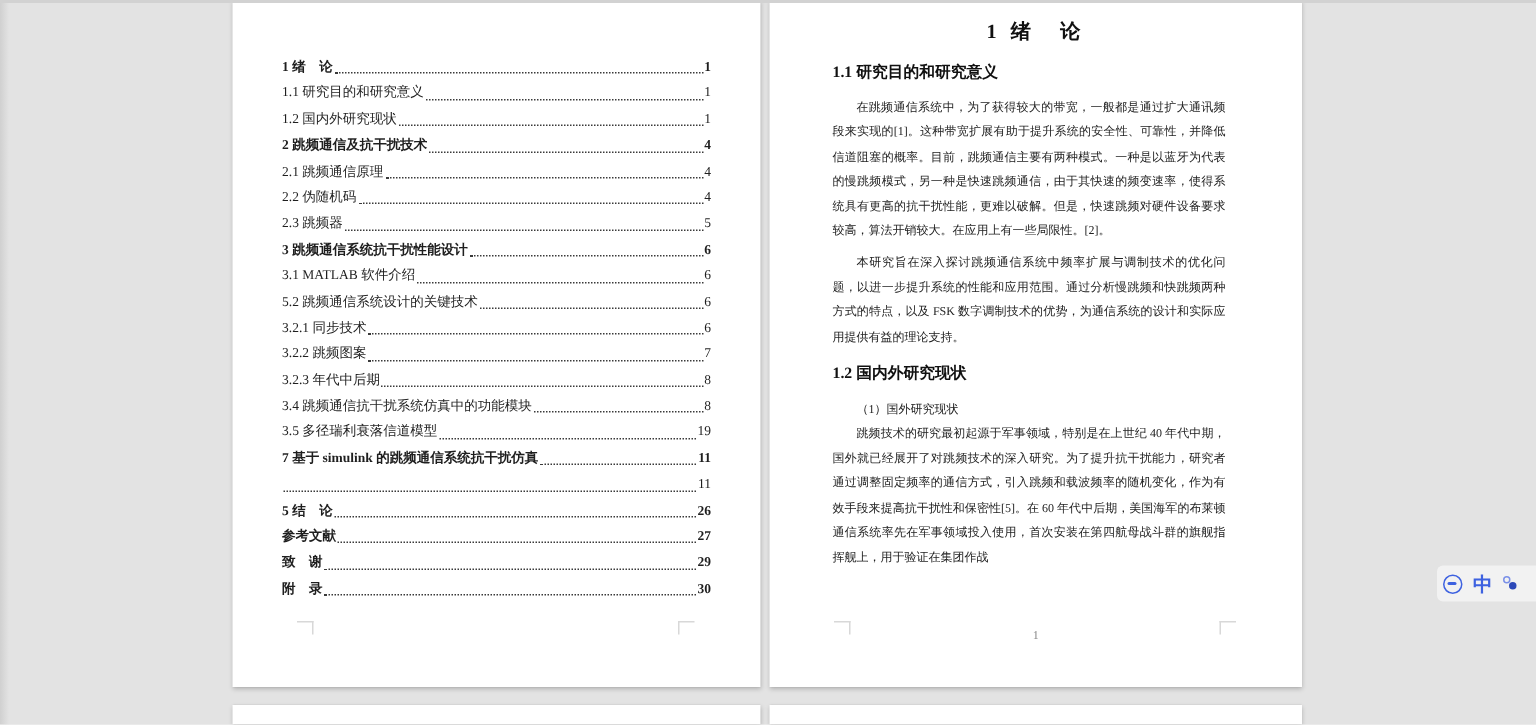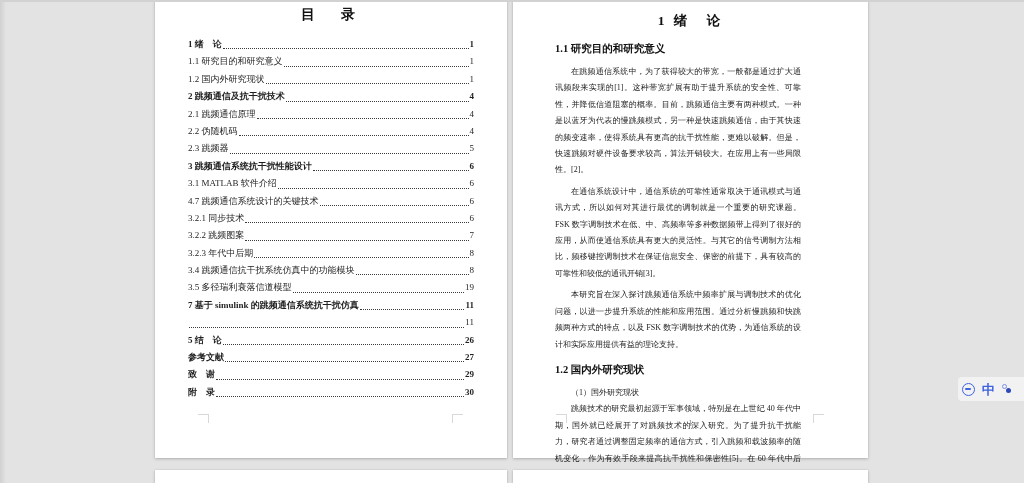--- a/index.html
+++ b/index.html
@@ -61,21 +61,21 @@
     position:absolute; left:42px; width:262px; top:42px;
     color:#222;
   }
   .doc-h2 {
     font-size:10.5px; font-weight:bold; color:#111;
     margin:0 0 8px 0; line-height:14px;
   }
   .doc-h2.second { margin-top:10px; }
   .doc-p {
     font-size:8px; line-height:16.4px; text-align:justify;
-    text-indent:2em; margin:0 16px 5px 0;
+    text-indent:2em; margin:0 0 5px 0;
   }
   .doc-sub {
     font-size:8px; line-height:16.4px; text-indent:2em; margin:0;
   }
   .page-num {
     position:absolute; left:0; right:0; top:419px;
     text-align:center; font-size:8px; color:#8a8a8a;
   }
 
   
@@ -112,21 +112,20 @@
   }
 </style>
 </head>
 <body>
 
 <div class="stage">
   <div class="stage-left-edge"></div>
   <div class="stage-top-edge"></div>
 
   <div class="page" id="page-toc">
-    <div class="toc-title">目　录</div>
 
     <div class="toc-list">
       <div class="toc-row bold">
         <span class="toc-label">1 绪　论</span>
         <span class="toc-dots"></span>
         <span class="toc-page-num">1</span>
       </div>
         <div class="toc-row">
         <span class="toc-label">1.1 研究目的和研究意义</span>
         <span class="toc-dots"></span>
@@ -161,21 +160,21 @@
         <span class="toc-label">3 跳频通信系统抗干扰性能设计</span>
         <span class="toc-dots"></span>
         <span class="toc-page-num">6</span>
       </div>
         <div class="toc-row">
         <span class="toc-label">3.1 MATLAB 软件介绍</span>
         <span class="toc-dots"></span>
         <span class="toc-page-num">6</span>
       </div>
         <div class="toc-row">
-        <span class="toc-label">4.7 跳频通信系统设计的关键技术</span>
+        <span class="toc-label">5.2 跳频通信系统设计的关键技术</span>
         <span class="toc-dots"></span>
         <span class="toc-page-num">6</span>
       </div>
         <div class="toc-row">
         <span class="toc-label">3.2.1 同步技术</span>
         <span class="toc-dots"></span>
         <span class="toc-page-num">6</span>
       </div>
         <div class="toc-row">
         <span class="toc-label">3.2.2 跳频图案</span>
@@ -231,21 +230,20 @@
     <div class="mark bl"></div>
     <div class="mark br"></div>
   </div>
 
   <div class="page" id="page-body">
     <div class="doc-title">1 绪　论</div>
 
     <div class="doc-flow">
       <div class="doc-h2">1.1 研究目的和研究意义</div>
       <p class="doc-p">在跳频通信系统中，为了获得较大的带宽，一般都是通过扩大通讯频段来实现的[1]。这种带宽扩展有助于提升系统的安全性、可靠性，并降低信道阻塞的概率。目前，跳频通信主要有两种模式。一种是以蓝牙为代表的慢跳频模式，另一种是快速跳频通信，由于其快速的频变速率，使得系统具有更高的抗干扰性能，更难以破解。但是，快速跳频对硬件设备要求较高，算法开销较大。在应用上有一些局限性。[2]。</p>
-      <p class="doc-p">在通信系统设计中，通信系统的可靠性通常取决于通讯模式与通讯方式，所以如何对其进行最优的调制就是一个重要的研究课题。FSK 数字调制技术在低、中、高频率等多种数据频带上得到了很好的应用，从而使通信系统具有更大的灵活性。与其它的信号调制方法相比，频移键控调制技术在保证信息安全、保密的前提下，具有较高的可靠性和较低的通讯开销[3]。</p>
       <p class="doc-p">本研究旨在深入探讨跳频通信系统中频率扩展与调制技术的优化问题，以进一步提升系统的性能和应用范围。通过分析慢跳频和快跳频两种方式的特点，以及 FSK 数字调制技术的优势，为通信系统的设计和实际应用提供有益的理论支持。</p>
       <div class="doc-h2 second">1.2 国内外研究现状</div>
       <p class="doc-sub">（1）国外研究现状</p>
       <p class="doc-p">跳频技术的研究最初起源于军事领域，特别是在上世纪 40 年代中期，国外就已经展开了对跳频技术的深入研究。为了提升抗干扰能力，研究者通过调整固定频率的通信方式，引入跳频和载波频率的随机变化，作为有效手段来提高抗干扰性和保密性[5]。在 60 年代中后期，美国海军的布莱顿通信系统率先在军事领域投入使用，首次安装在第四航母战斗群的旗舰指挥舰上，用于验证在集团作战</p>
     </div>
 
     <div class="mark bl"></div>
     <div class="mark br"></div>
     <div class="page-num">1</div>
   </div>

